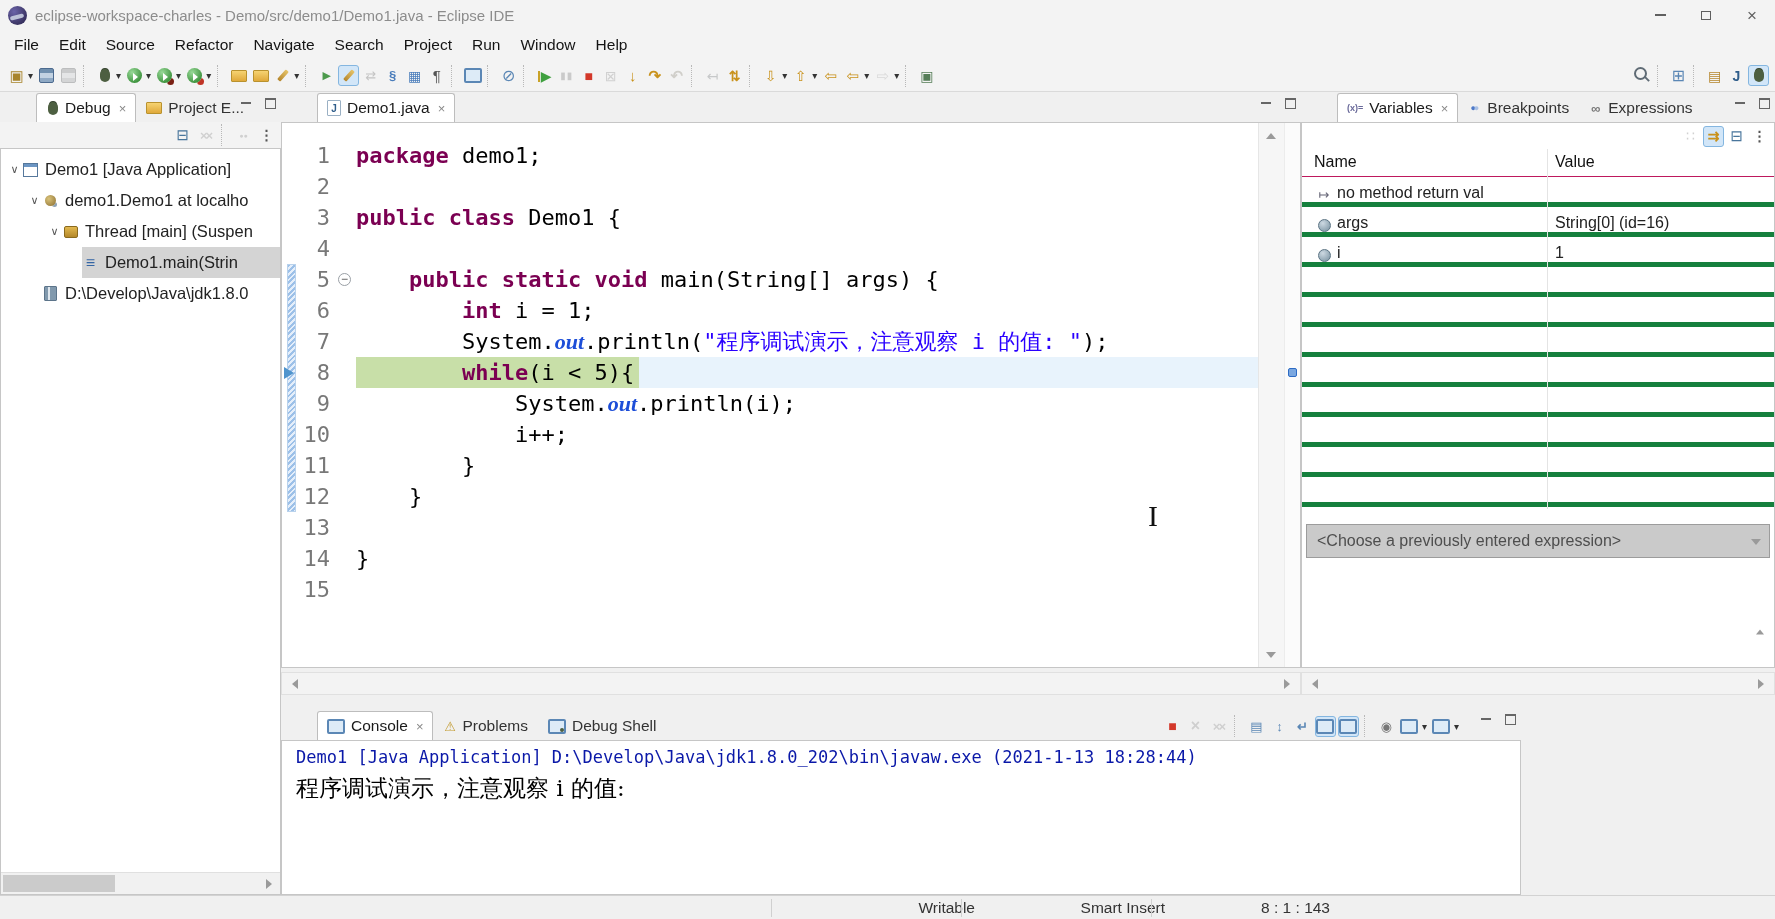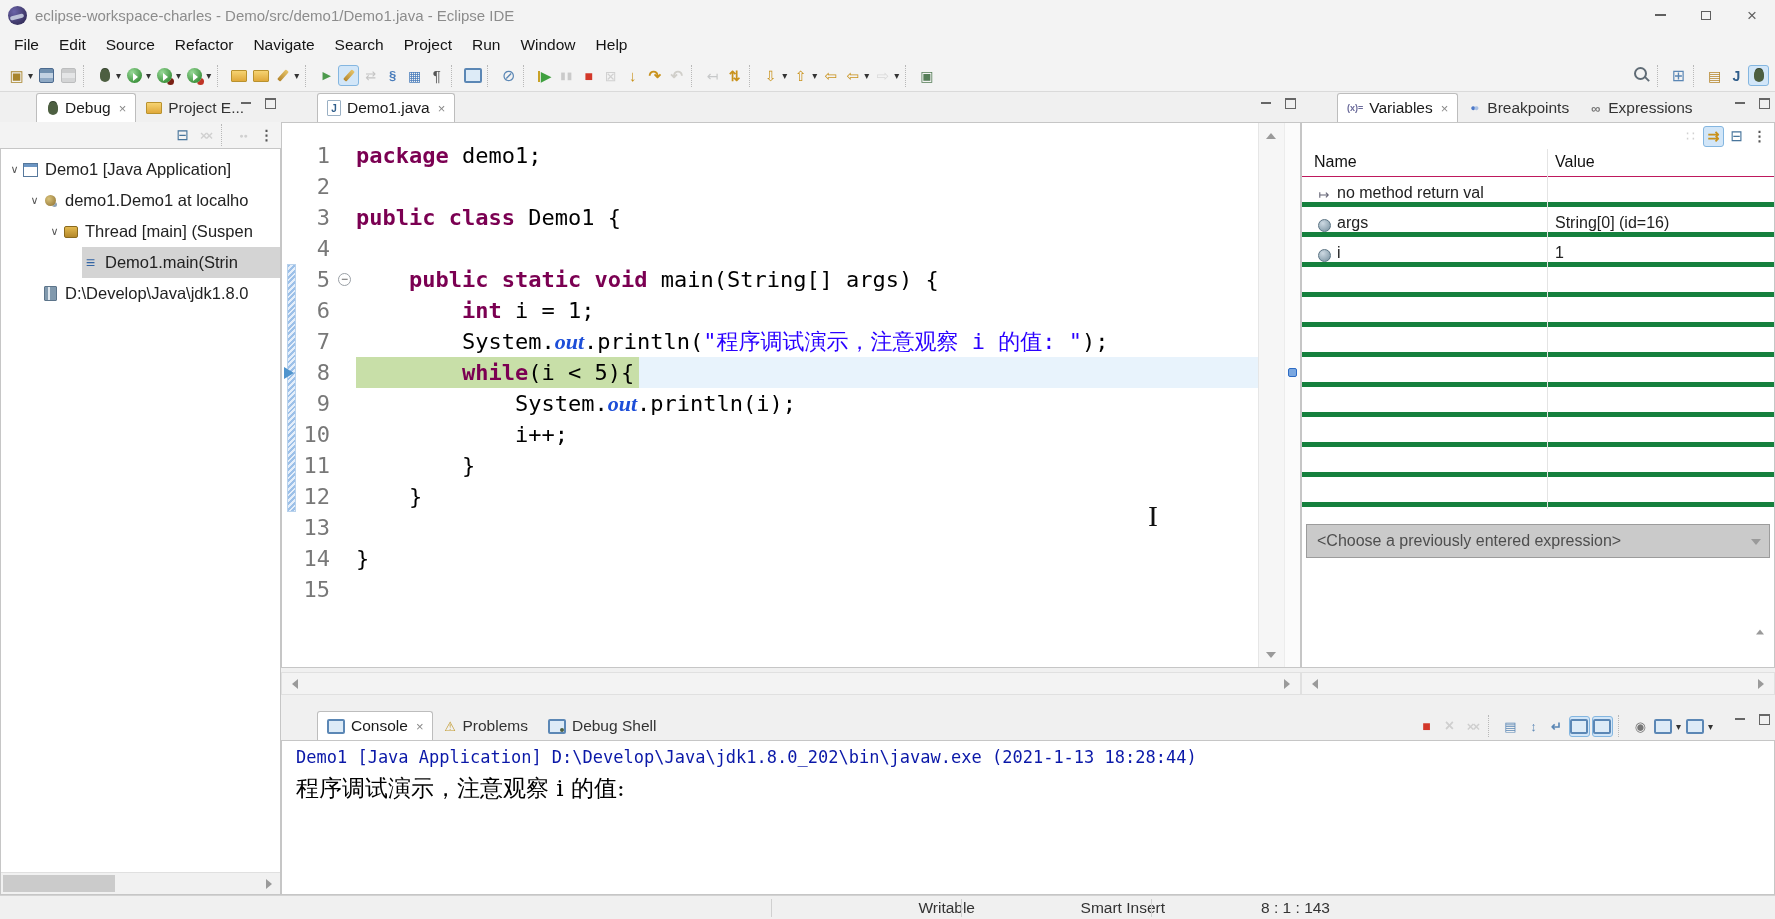--- a/index.html
+++ b/index.html
@@ -102,21 +102,21 @@
   .i-expressions-tab::before{content:"∞";color:#777;font-weight:bold;font-size:13px;}
   .i-problems-tab::before{content:"⚠";color:#c29a2e;font-size:13px;}
   .i-java-file::before{content:"J";color:#2f5d8a;font-weight:bold;font-size:10px;width:12px;height:14px;background:#fff;
       border:1px solid #9ab0c4;display:flex;align-items:center;justify-content:center;border-radius:1px;}
 
   
   .panel { position:absolute;padding-left:34px; }
   .left-panel   { left:0;      top:92px; width:281px;  height:803px; }
   .editor-panel { left:281px;  top:92px; width:1020px; height:616px; }
   .right-panel  { left:1301px; top:92px; width:474px;  height:616px; }
-  .console-panel{ left:281px;  top:708px; width:1494px; height:187px; }
+  .console-panel{ left:281px;  top:708px; width:1240px; height:187px; }
 
   .ptabs { position:relative; height:30px; display:flex; align-items:flex-end; padding-left:2px; }
   .tab { height:29px; display:flex; align-items:center; gap:6px; padding:0 9px; font-size:15.5px;
          color:#333; white-space:nowrap; border:1px solid transparent; border-bottom:none; border-radius:3px 3px 0 0;}
   .tab.selected { background:#fff; border-color:#bdbdbd; color:#1a1a1a; }
   .tab .tico { display:inline-flex; align-items:center; justify-content:center; width:auto; min-width:13px; height:15px; position:relative;}
   .tab .tclose { font-size:13px; color:#888; margin-left:2px; }
   .minmax { position:absolute; right:3px; top:4px; display:flex; gap:8px; align-items:center; }
   .mm { width:16px; height:14px; display:flex; align-items:center; justify-content:center; }
   .mm-min::before { content:""; display:block; width:10px; height:2px; background:#666; }

